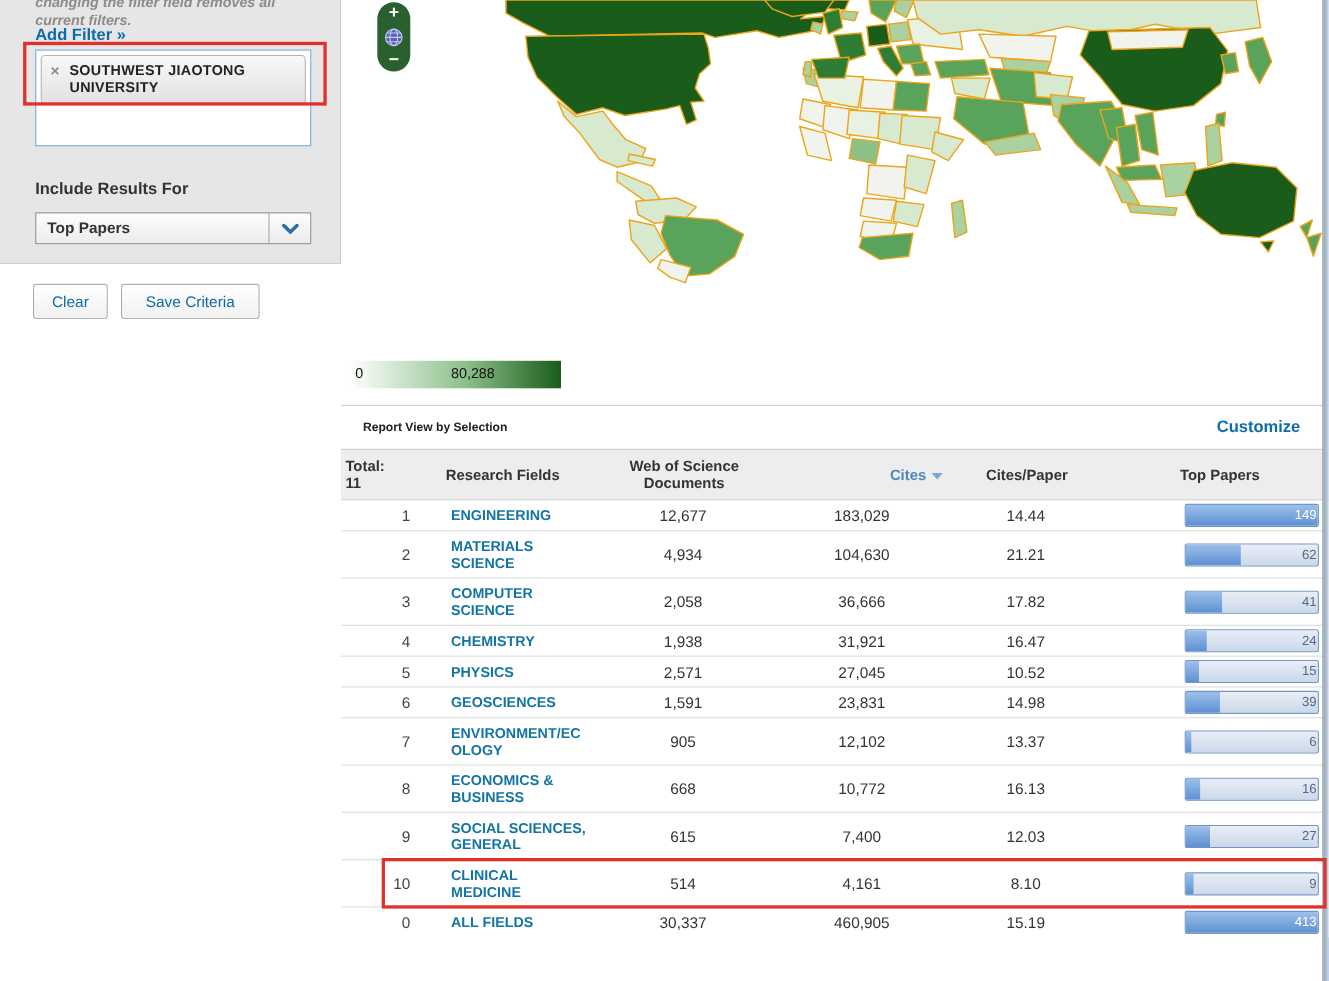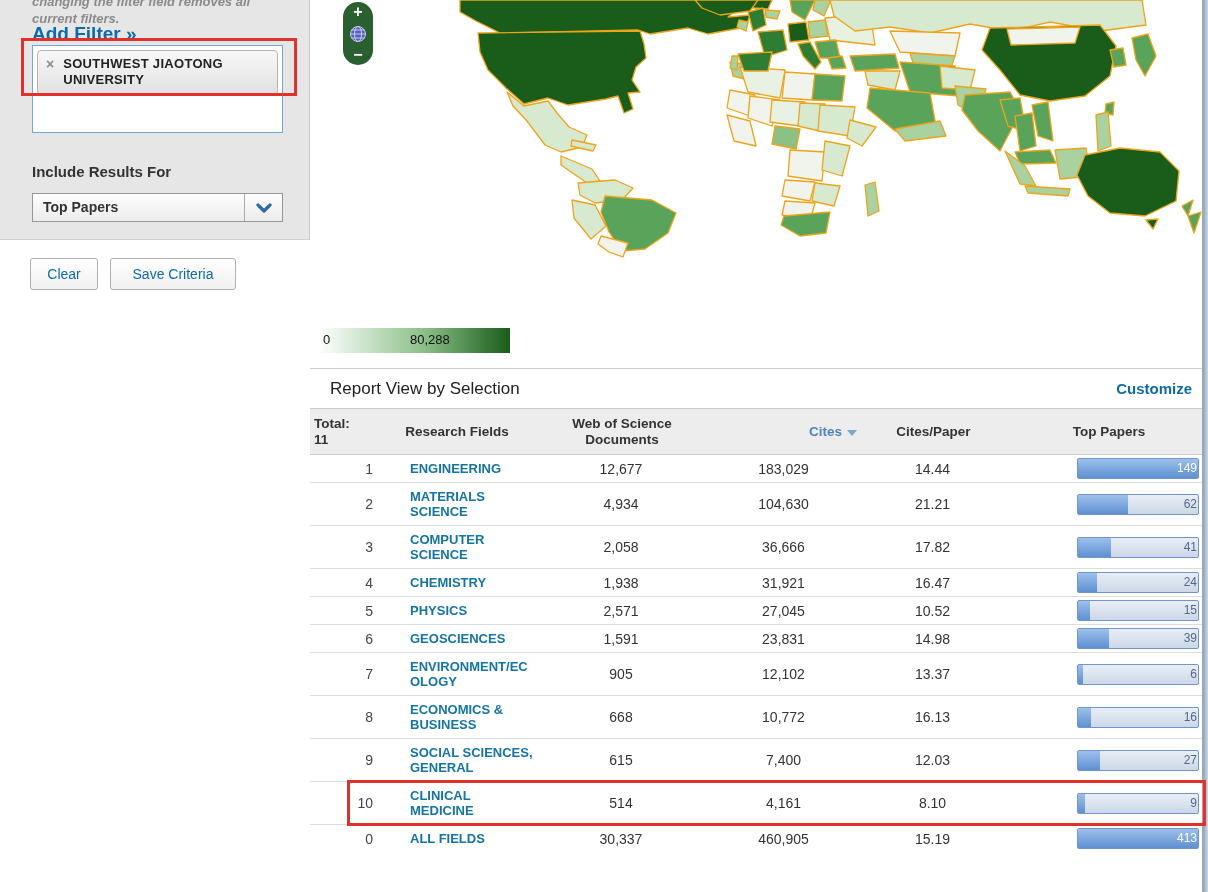--- a/index.html
+++ b/index.html
@@ -6,21 +6,21 @@
   html,body { width:1208px; height:892px; overflow:hidden; background:#fff;
               font-family:"Liberation Sans", sans-serif; }
   .app { position:relative; width:1208px; height:892px; background:#1d4ed8; overflow:hidden; }
 
   
   .sidebar { position:absolute; left:0; top:0; width:310px; height:892px; background:#fff; }
   .sidebar-top { position:absolute; left:0; top:0; width:310px; height:240px;
                  background:#e6e6e6; border-right:1px solid #c9c9c9; border-bottom:1px solid #cfcfcf; overflow:hidden; }
   .filter-note { position:absolute; left:32px; top:-7px; width:252px; color:#8b8b8b;
                  font-size:13px; font-weight:bold; font-style:italic; line-height:17px; }
-  .add-filter { position:absolute; left:32px; top:23px; color:#0c6ba8; font-size:19px; font-weight:bold;
+  .add-filter { position:absolute; left:32px; top:23px; color:#0c6ba8; font-size:15px; font-weight:bold;
                 text-decoration:none; cursor:pointer; }
   .filter-box { position:absolute; left:32px; top:45px; width:251px; height:88px; background:#fff;
                 border:1px solid #70a8d8; }
   .filter-chip { margin:4px; background:linear-gradient(#f8f8f8,#e1e1e1); border:1px solid #b3b3b3;
                  border-radius:4px; padding:5px 8px 6px 8px; display:flex; gap:9px; align-items:flex-start; }
   .chip-x { color:#8a8a8a; font-size:14px; font-weight:bold; line-height:16px; cursor:pointer; }
   .chip-text { color:#222; font-size:13px; font-weight:bold; line-height:16px; letter-spacing:.3px; }
   .include-label { position:absolute; left:32px; top:163px; color:#333; font-size:15px; font-weight:bold; }
   .dropdown { position:absolute; left:32px; top:193px; width:251px; height:29px; border:1px solid #979797;
               background:linear-gradient(#fdfdfd,#ececec); display:flex; cursor:pointer; }
@@ -44,22 +44,22 @@
                  justify-content:space-between; padding:3px 0; z-index:5; }
   .zoom-sign { color:#fff; font-size:16px; font-weight:bold; line-height:14px; cursor:pointer; }
   .legend { position:absolute; left:8px; top:328px; width:192px; height:25px;
             background:linear-gradient(to right,#ffffff,#8cc08a 55%,#1a5c1a); }
   .legend-min { position:absolute; left:5px; top:4px; font-size:13px; color:#111; }
   .legend-max { position:absolute; left:92px; top:4px; font-size:13px; color:#111; }
 
   
   .report { position:absolute; left:0; top:368px; width:898px; border-top:1px solid #ccc; background:#fff; }
   .report-titlebar { height:40px; display:flex; align-items:center; border-bottom:1px solid #ccc; }
-  .report-title { padding-left:20px; font-size:17px; font-weight:normal; color:#222; }
-  .customize { margin-left:auto; padding-right:16px; color:#0c6ba8; font-size:15px; font-weight:bold;
+  .report-title { padding-left:20px; font-size:11px; font-weight:bold; color:#222; }
+  .customize { margin-left:auto; padding-right:26px; color:#0c6ba8; font-size:15px; font-weight:bold;
                text-decoration:none; cursor:pointer; }
   .grid-row { display:grid; grid-template-columns:72px 150px 180px 145px 153px 1fr; align-items:center; }
   .thead { background:#ededed; border-bottom:1px solid #ccc; min-height:46px; }
   .th { font-size:13.5px; font-weight:bold; color:#333; text-align:center; line-height:16px; padding:6px 0; }
   .th-total { text-align:left; padding-left:4px; }
   .th-wos { max-width:125px; margin:0 auto; }
   .th-cites { color:#4d86bb; cursor:pointer;text-align:right; }
   .sort-tri { display:inline-block; width:0; height:0; border-left:5px solid transparent;
               border-right:5px solid transparent; border-top:6px solid #79a6d2; margin-left:5px; }
   .trow { border-top:1px solid #ddd; position:relative; background:#fff; }

